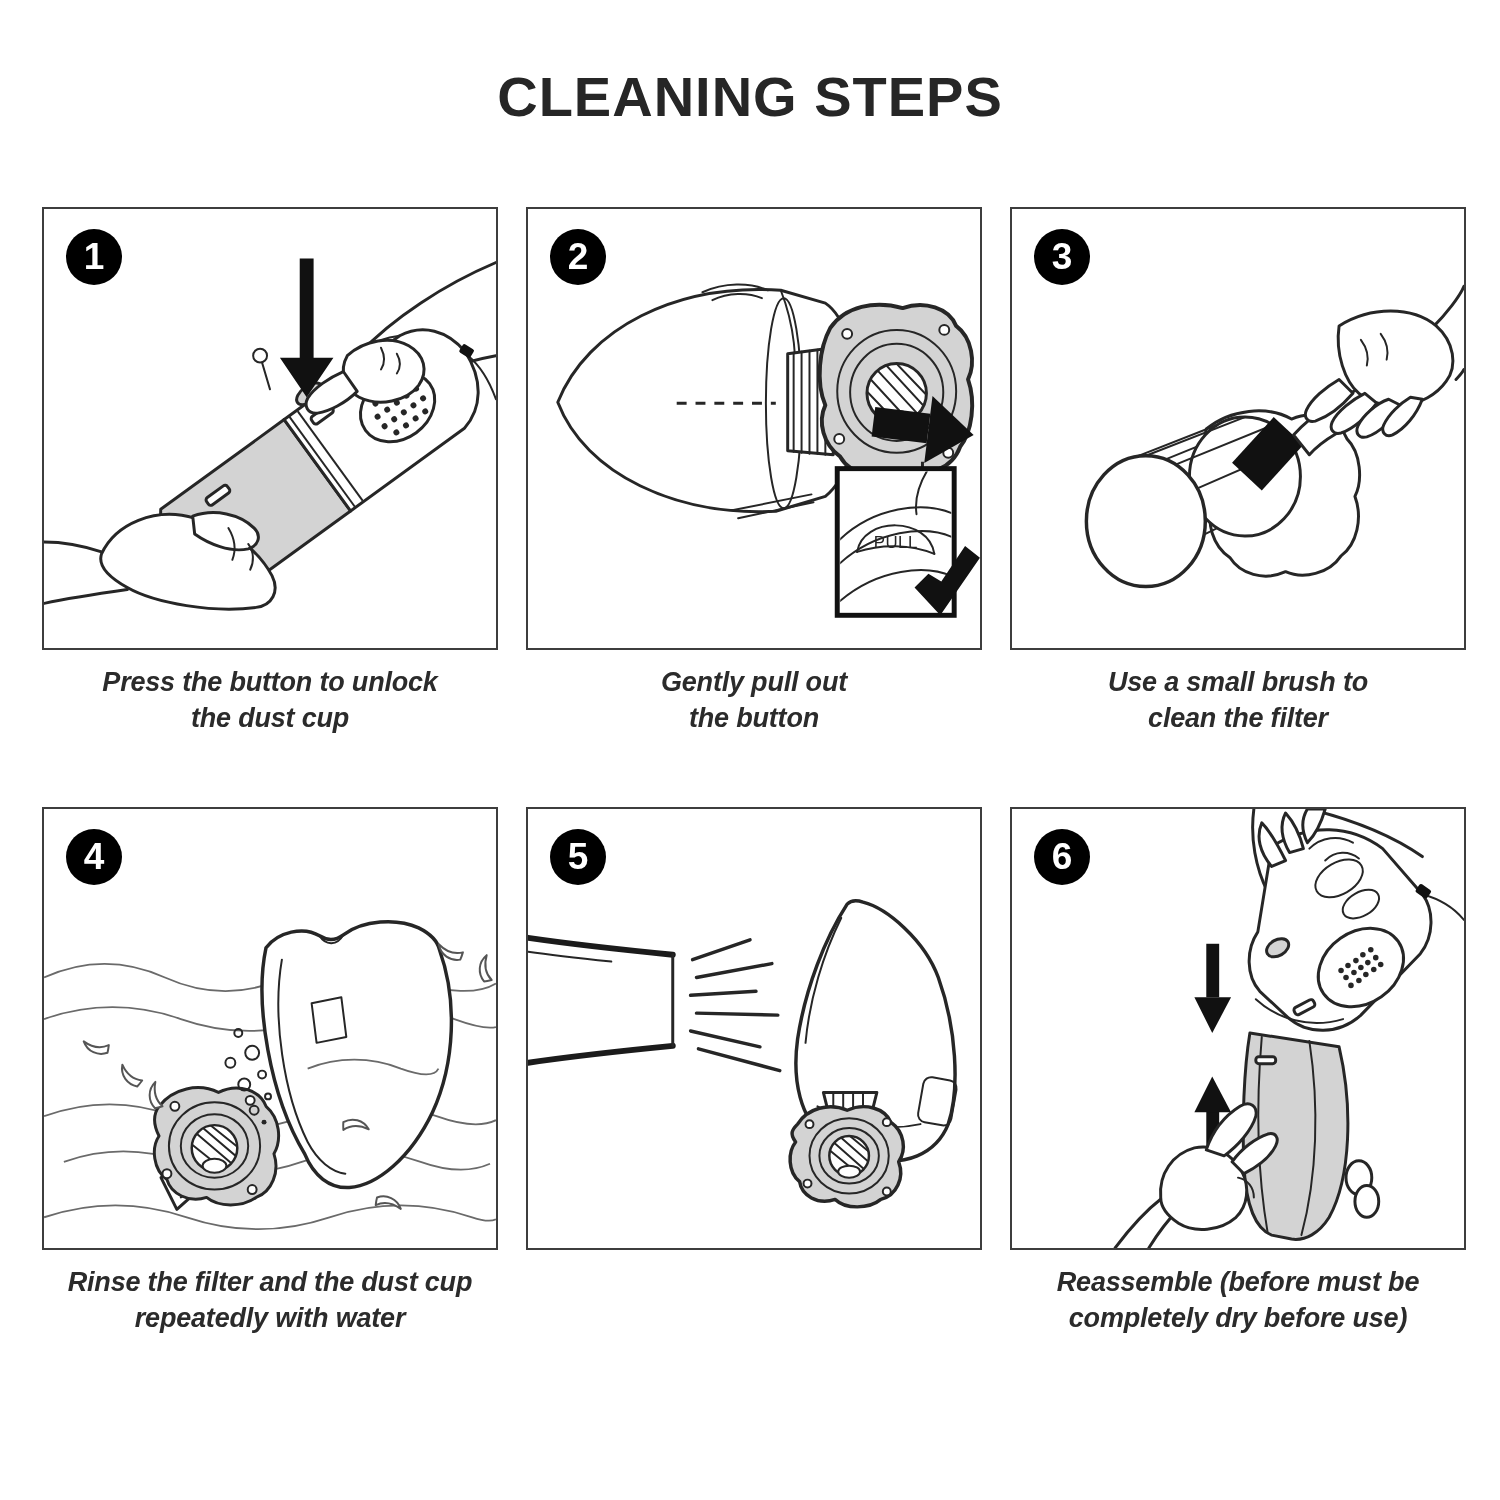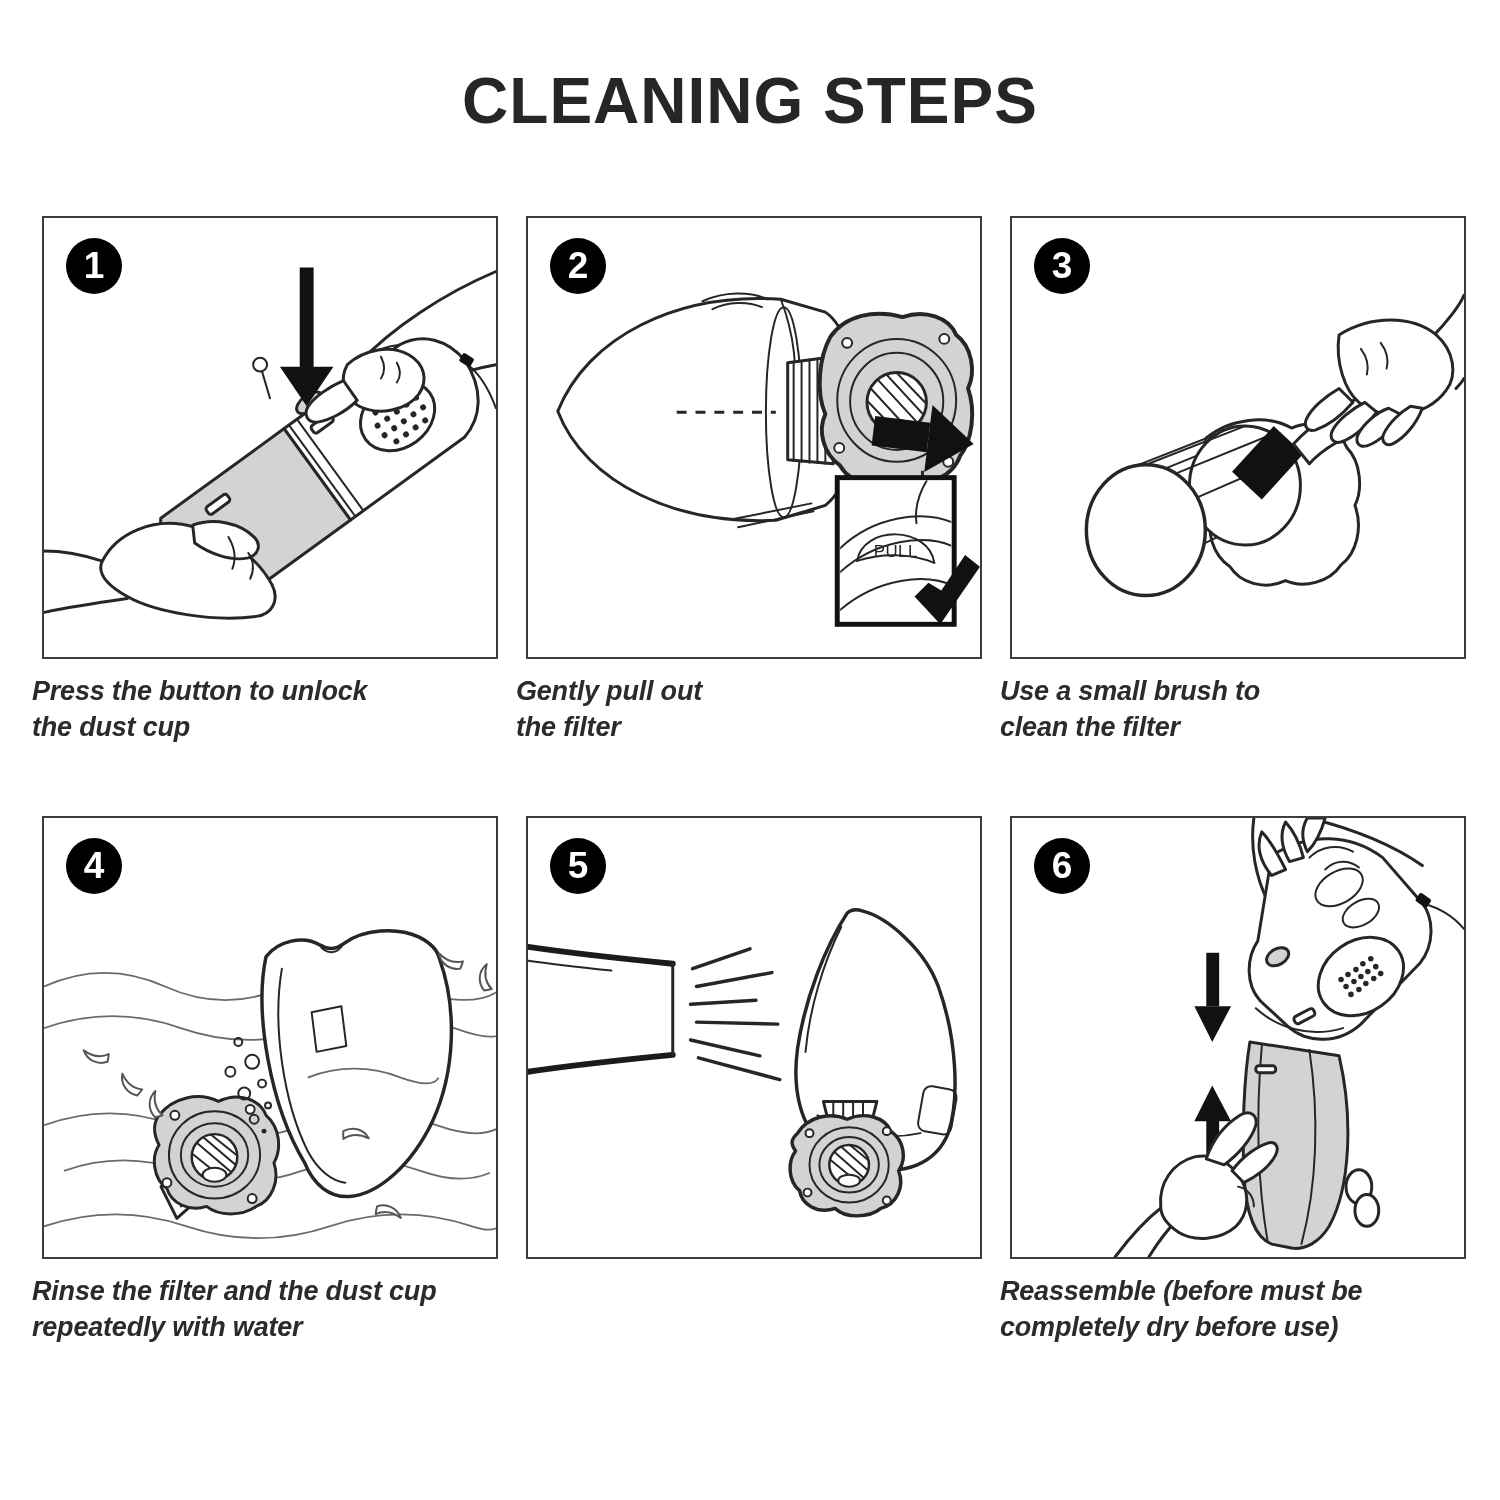--- a/index.html
+++ b/index.html
@@ -2,39 +2,39 @@
 <html><head>
 <meta charset="utf-8">
 <style>
   html,body { margin:0; padding:0; background:#ffffff; }
   .page {
     position:relative; width:1500px; height:1500px; overflow:hidden;
     background:#fff; font-family:"Liberation Sans", sans-serif;
   }
   .title {
     margin:64px 0 0 0; text-align:center;
-    font-size:64px; font-weight:bold; letter-spacing:1px; color:#262626;
+    font-size:56px; font-weight:bold; letter-spacing:1px; color:#262626;
   }
   .grid {
     margin:78px 0 0 42px; width:1424px;
     display:grid; grid-template-columns:repeat(3,456px);
     justify-content:space-between; row-gap:70px;
   }
   .panel {
     position:relative; width:452px; height:439px;
     border:2px solid #3d3d3d; background:#fff;
   }
   .badge {
     position:absolute; top:20px; left:22px; width:56px; height:56px;
     border-radius:50%; background:#000; color:#fff;
     font-size:37px; font-weight:bold;
     display:flex; align-items:center; justify-content:center; z-index:2;
   }
   .caption {
-    margin:14px -10px 0 -10px; 
+    margin:14px -10px 0 -10px; text-align:center;
     font-style:italic; font-weight:bold; font-size:27px; line-height:1.35;
     color:#2b2b2b; white-space:pre-line; letter-spacing:-0.2px;
   }
   svg.illus { display:block; width:452px; height:439px; }
   .ln  { fill:none; stroke:#262626; stroke-width:3; stroke-linecap:round; stroke-linejoin:round; }
   .ln2 { fill:none; stroke:#262626; stroke-width:2; stroke-linecap:round; stroke-linejoin:round; }
   .fw  { fill:#ffffff; stroke:#262626; stroke-width:3; stroke-linecap:round; stroke-linejoin:round; }
   .fg  { fill:#d3d3d3; stroke:#262626; stroke-width:3; stroke-linecap:round; stroke-linejoin:round; }
   .blk { fill:#111111; stroke:none; }
   .dash{ fill:none; stroke:#262626; stroke-width:3; stroke-dasharray:10 9; }
@@ -191,21 +191,21 @@
               <path class="ln2" d="M312,398 C352,362 404,358 430,372"></path>
               <path class="ln2" d="M332,346 C338,310 404,310 410,348"></path>
               <path class="ln2" d="M332,346 C356,338 386,338 410,348"></path>
             </g>
             <text x="371" y="342" text-anchor="middle" font-size="17" font-weight="500" letter-spacing="0.5" fill="#262626">PULL</text>
             <polygon class="blk" points="390,382 416,410 456,352 441,340 417,376 404,368"></polygon>
           </g>
         </svg>
       </div>
       <p class="caption">Gently pull out
-the filter</p>
+the button</p>
     </section>
 
     <section>
       <div class="panel">
         <div class="badge">3</div>
         <svg class="illus" viewBox="0 0 456 443">
 
           <path class="ln" d="M424,120 C438,106 452,88 456,78"></path>
           <path class="ln" d="M448,172 C452,168 455,164 456,162"></path>
 

